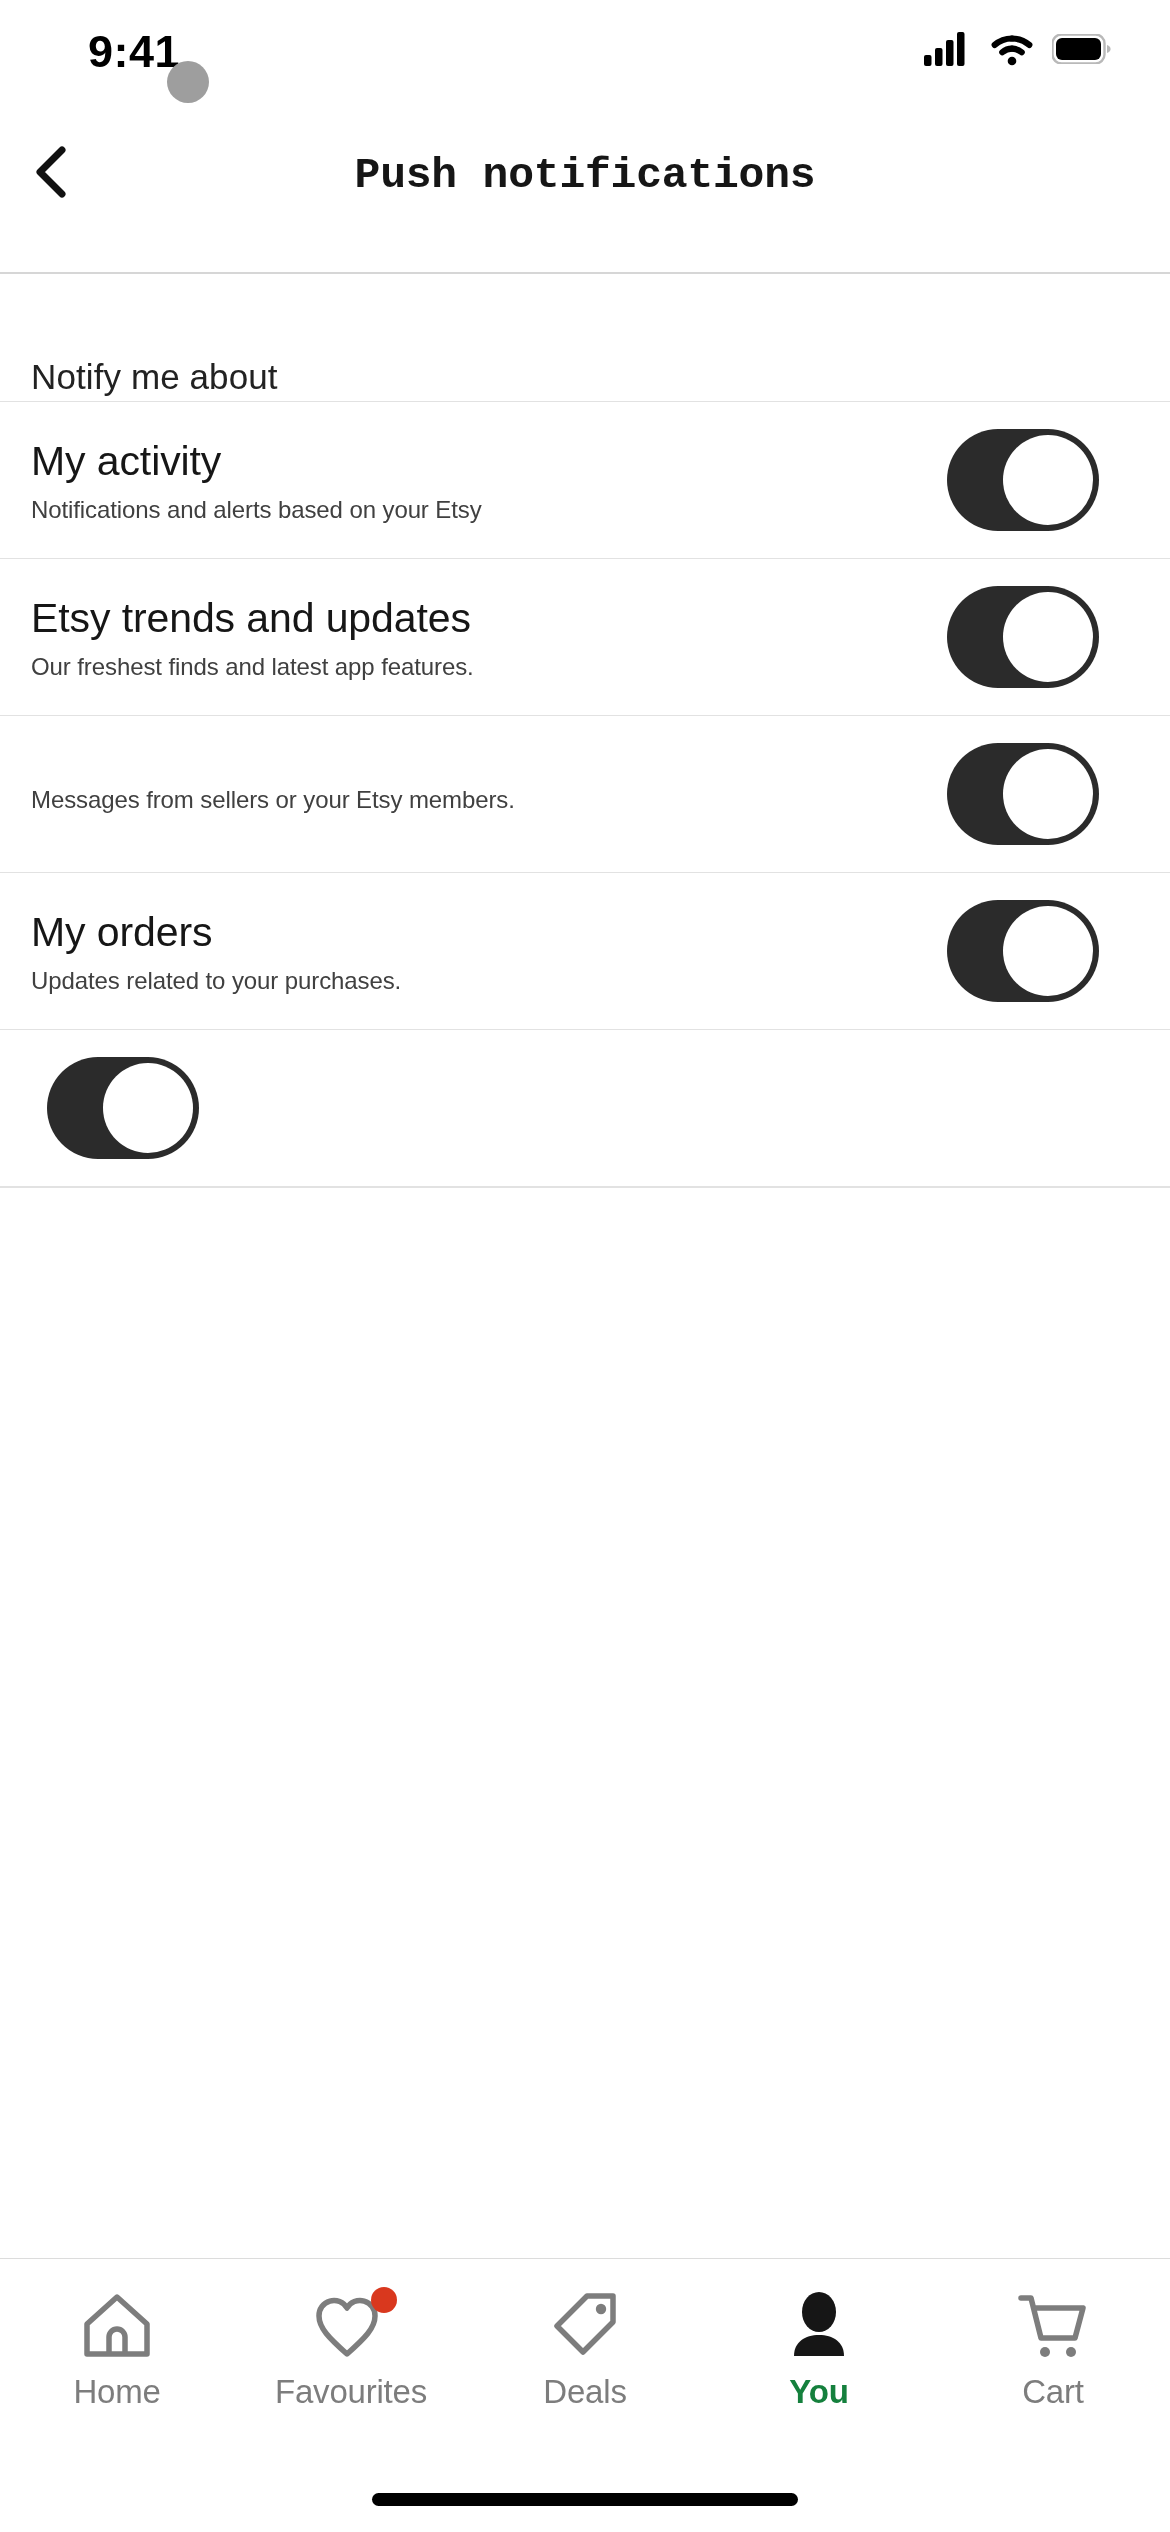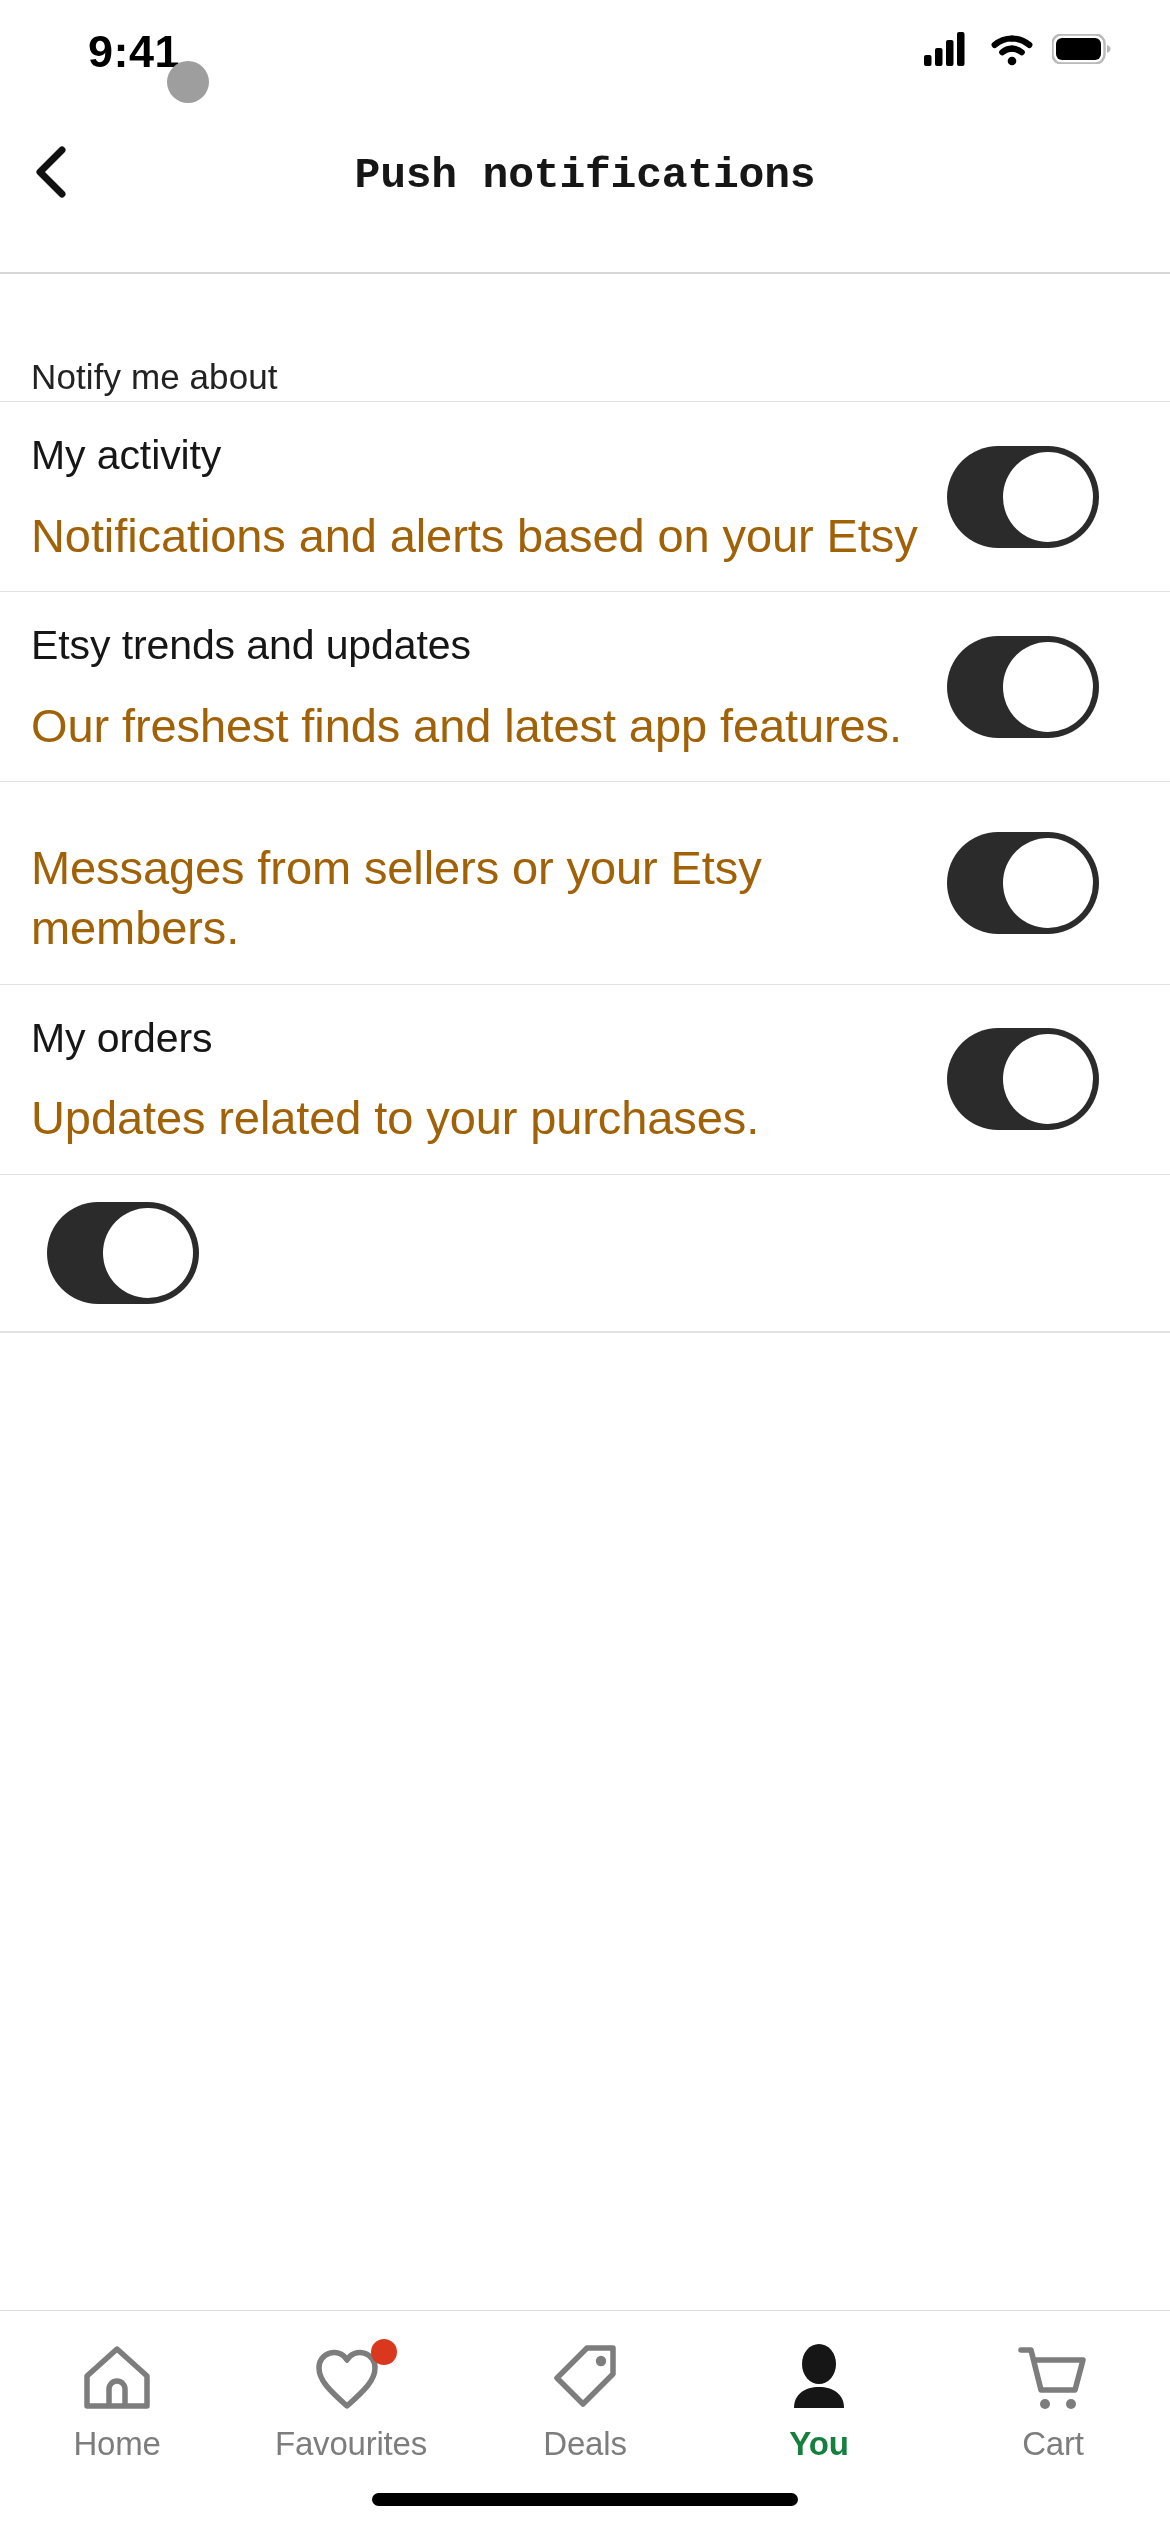--- a/index.html
+++ b/index.html
@@ -59,41 +59,41 @@
     border-top:1.5px solid #e2e2e2;
     min-height:157px;
   }
   .row:first-child { border-top:1.5px solid #e2e2e2; }
   .row-texts { flex:1 1 auto; padding:30px 0 26px; max-width:900px; }
   .row-title {
     font-size:41px; color:#161616; letter-spacing:-0.1px;
     line-height:1.16;
   }
   .row-sub {
-    margin-top:26px;
-    font-size:47px; color:#a16207; letter-spacing:-0.1px;
+    margin-top:9px;
+    font-size:24px; color:#404040; letter-spacing:-0.1px;
     line-height:1.27;
   }
   .row-toggle-wrap { flex:0 0 auto; padding-left:16px; }
   .toggle {
     width:152px; height:102px; border-radius:51px;
     background:#2b2b2b;
     position:relative;
     display:block;
   }
   .toggle .knob {
     position:absolute; top:6px; right:6px;
     width:90px; height:90px; border-radius:50%;
     background:#ffffff;
   }
   .list-bottom-rule { position:relative; height:1.5px; background:#e2e2e2; }
 
   
   .tabbar {
-    position:absolute; left:0; bottom:0; width:1170px; height:222px;
+    position:absolute; left:0; bottom:0; width:1170px; height:274px;
     border-top:1.5px solid #dcdcdc;
     background:#fff;
   }
   .tabs { display:flex; width:100%; height:170px; }
   .tab {
     flex:1 1 0; display:flex; flex-direction:column;
     align-items:center; justify-content:flex-start;
     padding-top:26px; position:relative;
   }
   .tab-icon { height:82px; display:flex; align-items:center; justify-content:center; position:relative; }

